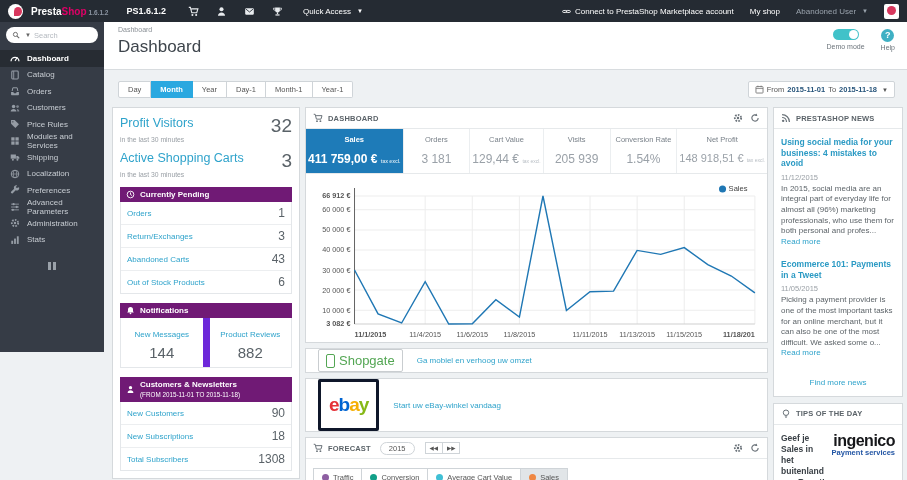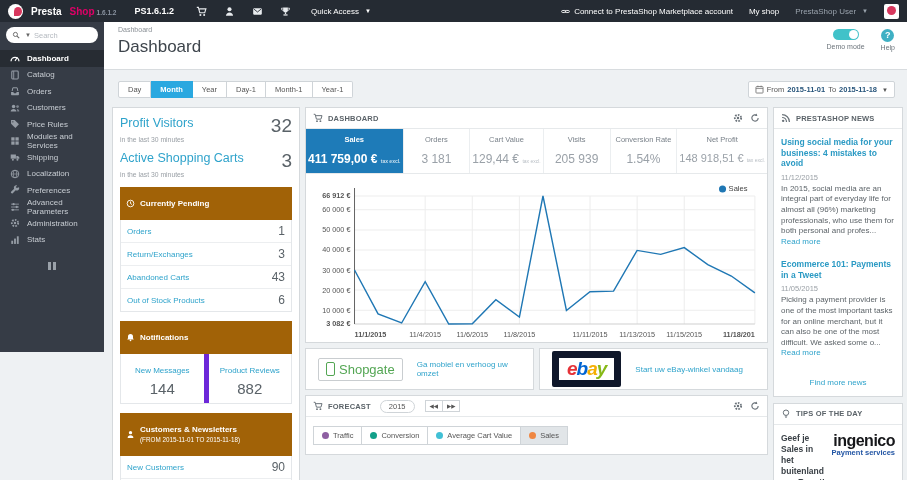--- a/index.html
+++ b/index.html
@@ -4,21 +4,21 @@
 <style>
   * { margin:0; padding:0; box-sizing:border-box; }
   html,body { width:907px; height:480px; overflow:hidden; background:#eef1f3;
     font-family:"Liberation Sans", sans-serif; font-size:8px; color:#5a6268; }
 
   
   .topbar { height:22px; background:#252b33; display:flex; align-items:center; padding:0 8px; gap:8px; }
   .logo-dot { width:15px; height:15px; border-radius:50%; background:#fff; position:relative; flex:0 0 auto; }
   .logo-dot::after { content:""; position:absolute; right:1px; top:3px; width:8px; height:9px; border-radius:50% 50% 50% 0; background:#d8385e; }
   .brand { font-size:10px; font-weight:bold; color:#fff; }
-  .brand .pink { color:#df0067;padding-left:8px; }
+  .brand .pink { color:#df0067; }
   .brand-ver { font-size:6.5px; color:#8a93a0; margin-left:2px; }
   .shopname { font-size:9px; font-weight:bold; color:#fff; margin-left:10px; }
   .tb-icons { display:flex; gap:17px; margin-left:14px; color:#e8ebee; }
   .tb-icons .ic { width:11px; height:11px; }
   .tb-link { color:#fff; font-size:8px; display:flex; align-items:center; gap:4px; cursor:pointer; }
   .tb-right { margin-left:auto; display:flex; align-items:center; gap:16px; }
   .muted-link { color:#9aa3ad; }
   .caret { font-size:6px; margin-left:2px; }
   .avatar { width:15px; height:15px; border-radius:2px; background:#fff; position:relative; overflow:hidden; }
   .avatar::after { content:""; position:absolute; left:3px; top:2px; width:9px; height:9px; border-radius:50%; background:#d8385e; }
@@ -74,58 +74,58 @@
   .panel-head .ic { width:10px; height:10px; color:#6b737a; }
   .head-tools { margin-left:auto; display:flex; gap:7px; color:#c4c9cd; }
   .head-tools .ic { width:10px; height:10px; cursor:pointer; }
 
   
   .act-body { padding:8px 7px 7px; }
   .big-metric { display:flex; align-items:flex-start; justify-content:space-between; }
   .big-metric .t { font-size:12.5px; color:#2fa3cb; }
   .big-metric .v { font-size:19px; color:#5a6268; line-height:1; }
   .big-sub { font-size:6.8px; color:#9aa0a6; margin:1px 0 8px; }
-  .blue-bar { background:#a16207; color:#fff; padding:12px 6px; display:flex; align-items:center; gap:5px; font-size:8px; font-weight:bold; margin-top:9px; }
+  .blue-bar { background:#701a75; color:#fff; padding:3px 6px; display:flex; align-items:center; gap:5px; font-size:8px; font-weight:bold; margin-top:9px; }
   .blue-bar .ic { width:9px; height:9px; color:#fff; }
   .blue-bar .two-line { line-height:1.2; }
   .blue-bar .sub { font-size:6.3px; font-weight:normal; }
   .sub-list { border:1px solid #e4e7ea; border-top:0; }
   .sub-row { display:flex; align-items:center; justify-content:space-between; padding:5px 6px; border-bottom:1px solid #eceef0; cursor:pointer; }
   .sub-row:last-child { border-bottom:0; }
   .sub-row .l { color:#2fa3cb; font-size:8px; }
   .sub-row .v { color:#5a6268; font-size:12px; line-height:1; }
   .notif-grid { border:1px solid #e4e7ea; border-top:0; display:flex; text-align:center; }
   .notif-cell { flex:1; padding:12px 2px 7px; cursor:pointer; }
-  .notif-cell + .notif-cell { border-left:5px solid #6d28d9; }
+  .notif-cell + .notif-cell { border-left:7px solid #6d28d9; }
   .notif-cell .l { color:#2fa3cb; font-size:8px; margin-bottom:6px; }
   .notif-cell .v { color:#5a6268; font-size:15px; line-height:1; }
   .link { color:#2fa3cb; cursor:pointer; text-decoration:none; }
 
   
   .kpi-strip { display:flex; border-bottom:1px solid #e6e9eb; }
   .kpi { flex:1; text-align:center; padding:6px 2px 7px; border-right:1px solid #ebeef0; cursor:pointer; }
   .kpi:last-child { border-right:0; }
   .kpi .l { font-size:7.5px; color:#7a828a; }
   .kpi .v { font-size:12px; color:#9aa1a8; margin-top:8px; white-space:nowrap; }
   .kpi .v small { font-size:5px; color:#b8bec4; }
   .kpi.active { background:#1e7bb8; }
   .kpi.active .l { color:#fff; font-weight:bold; }
   .kpi.active .v { color:#fff; font-weight:bold; }
   .kpi.active .v small { color:rgba(255,255,255,.75); }
   .chart-wrap { padding:8px 2px 2px; }
   .chart-wrap svg { display:block; width:100%; height:158px; }
   svg text { font-family:"Liberation Sans", sans-serif; }
 
   
-  .promos { display:flex; gap:5px; margin-top:5px; }
+  .promos { display:flex; gap:5px; margin-top:5px;flex-direction:column; }
   .promo { flex:1; background:#fff; border:1px solid #d5d9dc; height:42px; display:flex; align-items:center; padding:0 12px; gap:14px; }
   .shopgate-logo { border:1px solid #c9cdd0; border-radius:2px; padding:3px 7px; display:flex; align-items:center; gap:4px; }
   .shopgate-logo .ph { width:9px; height:14px; border:1.5px solid #53a653; border-radius:2px; }
   .shopgate-logo .t { font-size:13px; color:#53a653; }
-  .ebay-logo { border:7px solid #0f172a; border-radius:2px; padding:0 8px; font-size:19px; font-weight:bold; letter-spacing:-1px;font-style:italic; }
+  .ebay-logo { border:3px solid #0f172a; border-radius:2px; padding:12px 8px; font-size:19px; font-weight:bold; letter-spacing:-1px; }
   .promo .link { font-size:8px; }
 
   
   .forecast { margin-top:5px; }
   .year-pill { border:1px solid #cfd4d8; border-radius:8px; padding:1px 8px; font-size:7.5px; color:#555; margin-left:4px; }
   .nav-btns { display:flex; margin-left:5px; }
   .nav-btns span { border:1px solid #cfd4d8; background:#fff; font-size:5.5px; color:#555; padding:2px 4px; cursor:pointer; }
   .nav-btns span + span { border-left:0; }
   .fc-body { padding:9px 7px; }
   .toggle-group { display:flex; }
@@ -300,21 +300,21 @@
     <span class="tb-link">
         <svg class="ic" style="width:9px;height:9px">
           <use href="#i-link"></use>
         </svg>
         <span>Connect to PrestaShop Marketplace account</span>
       </span>
     <span class="tb-link">
         <span>My shop</span>
       </span>
     <span class="tb-link muted-link">
-        <span>PrestaShop User</span>
+        <span>Abandoned User</span>
         <span class="caret">▼</span>
       </span>
     <span class="avatar"></span>
   </span>
 </div>
 
 <div class="app">
 
   <div class="sidebar">
     <div class="search-wrap">

